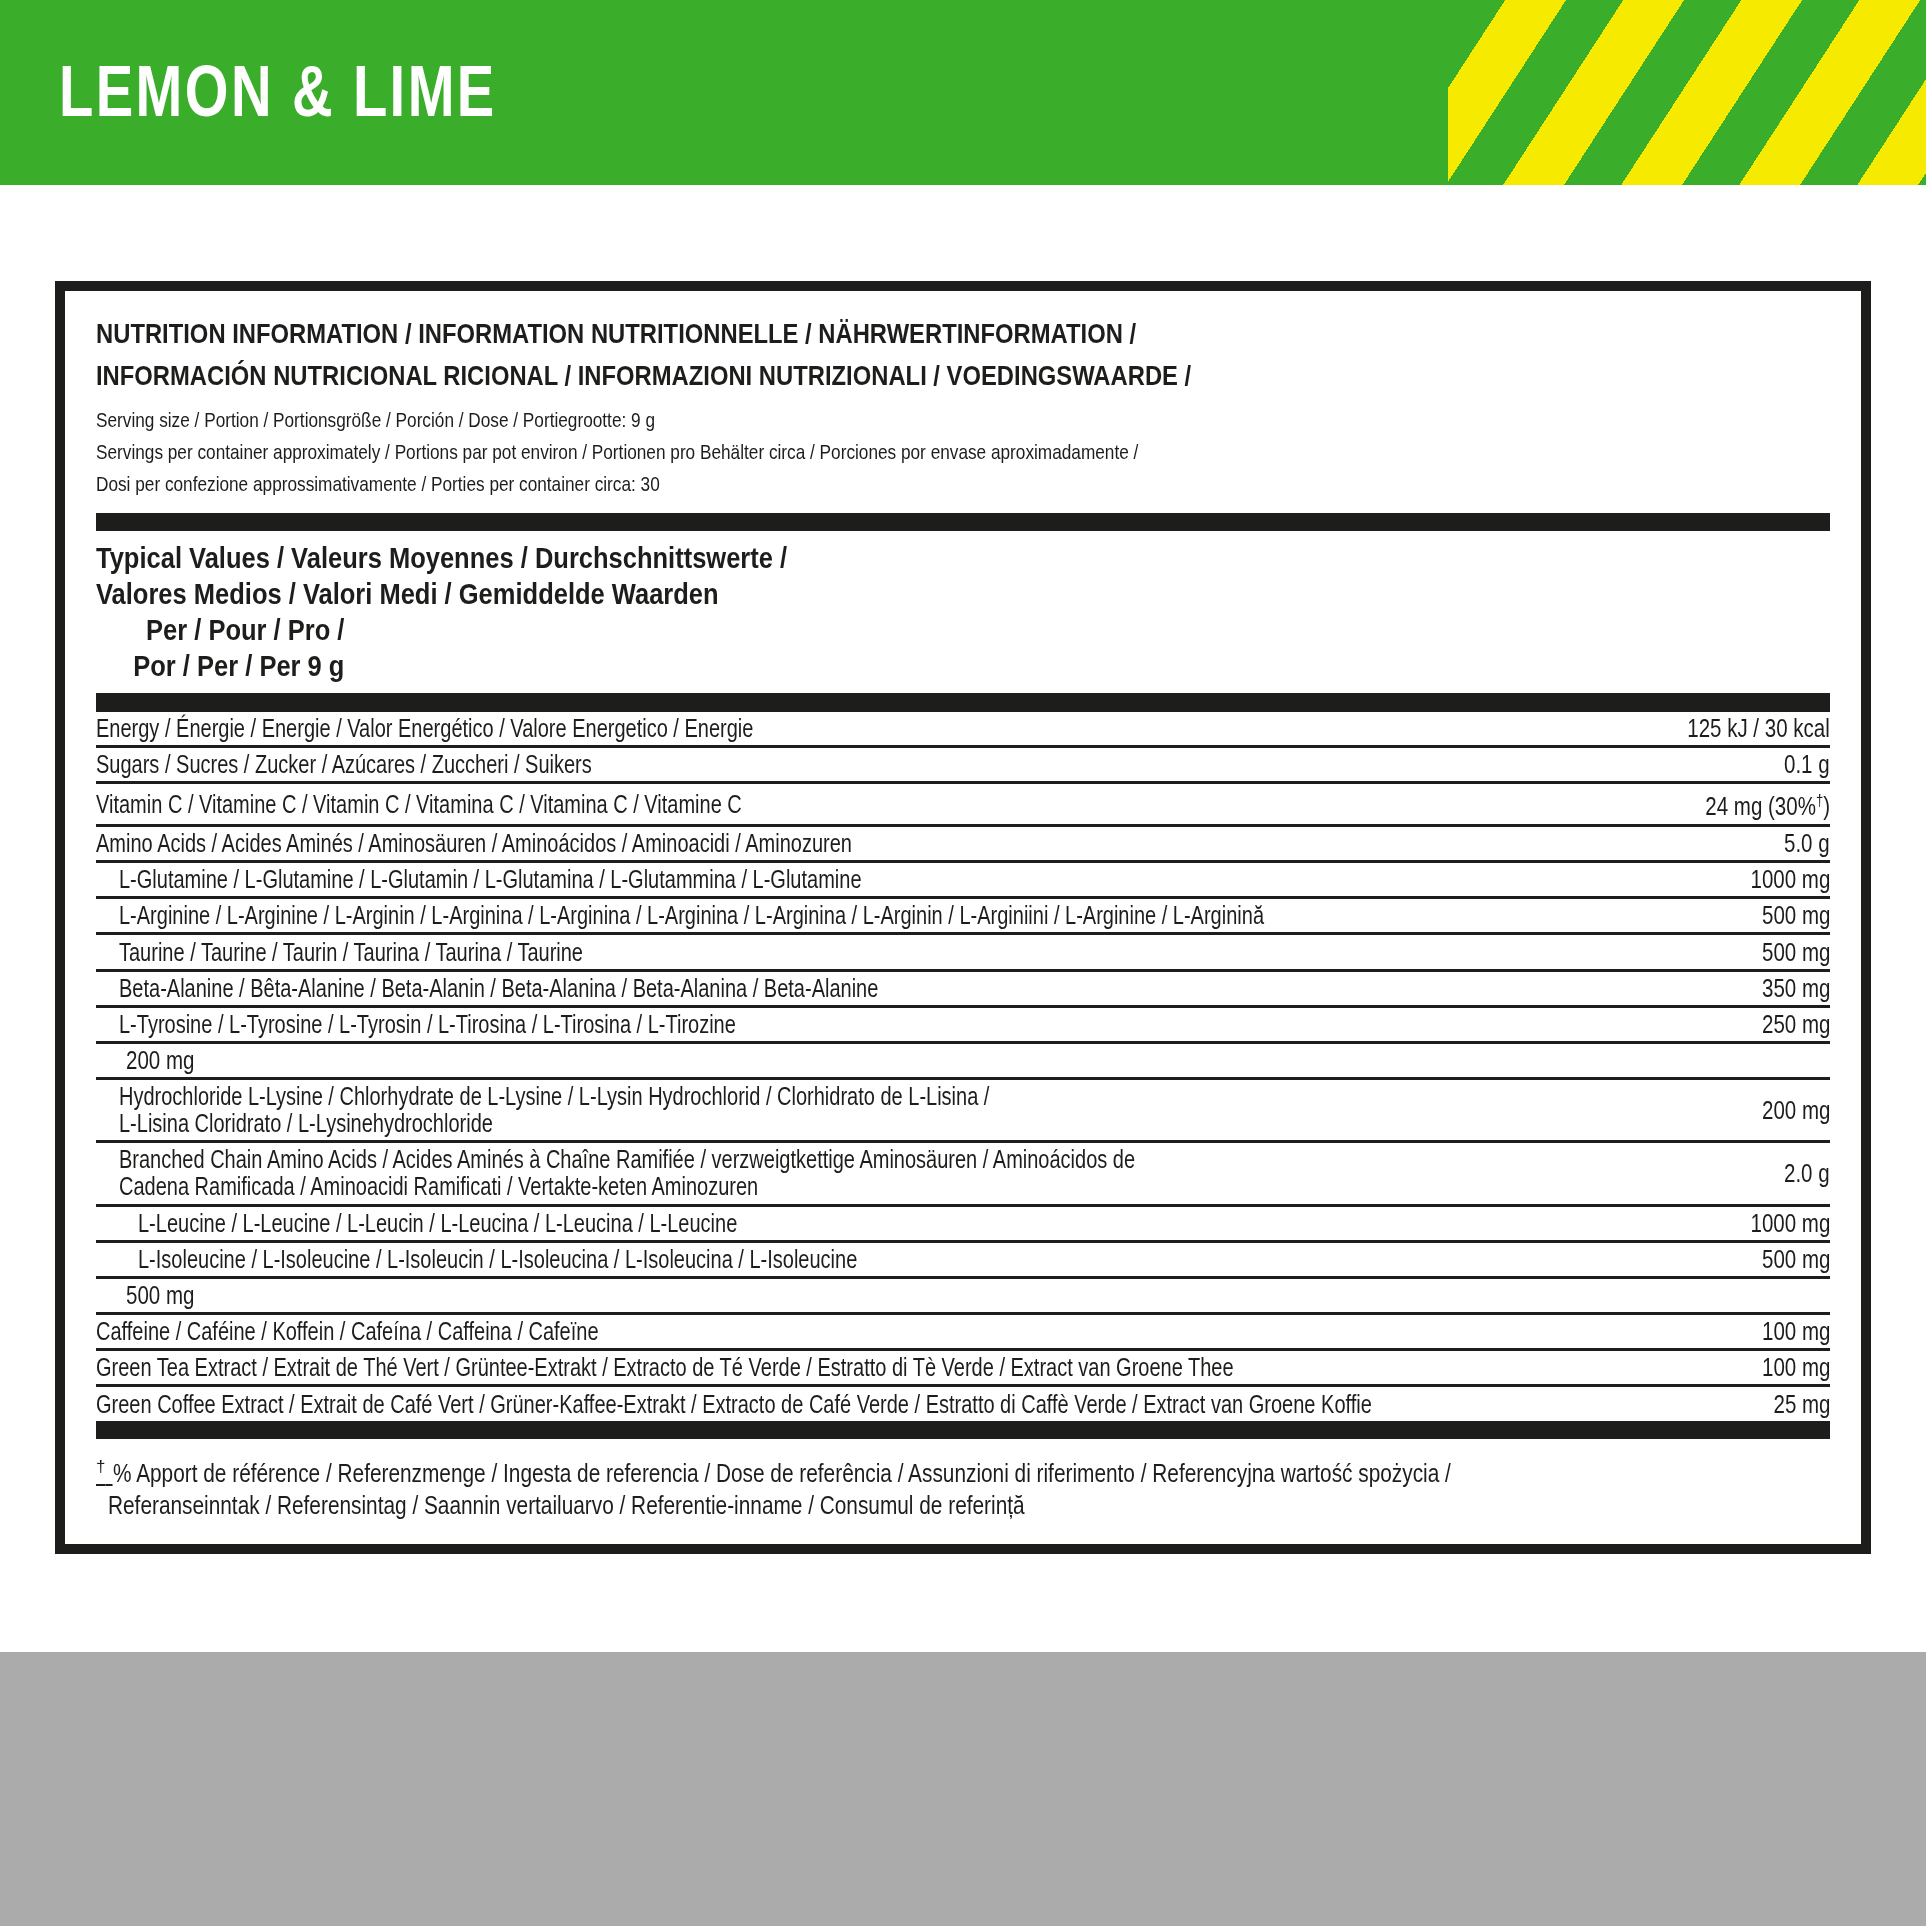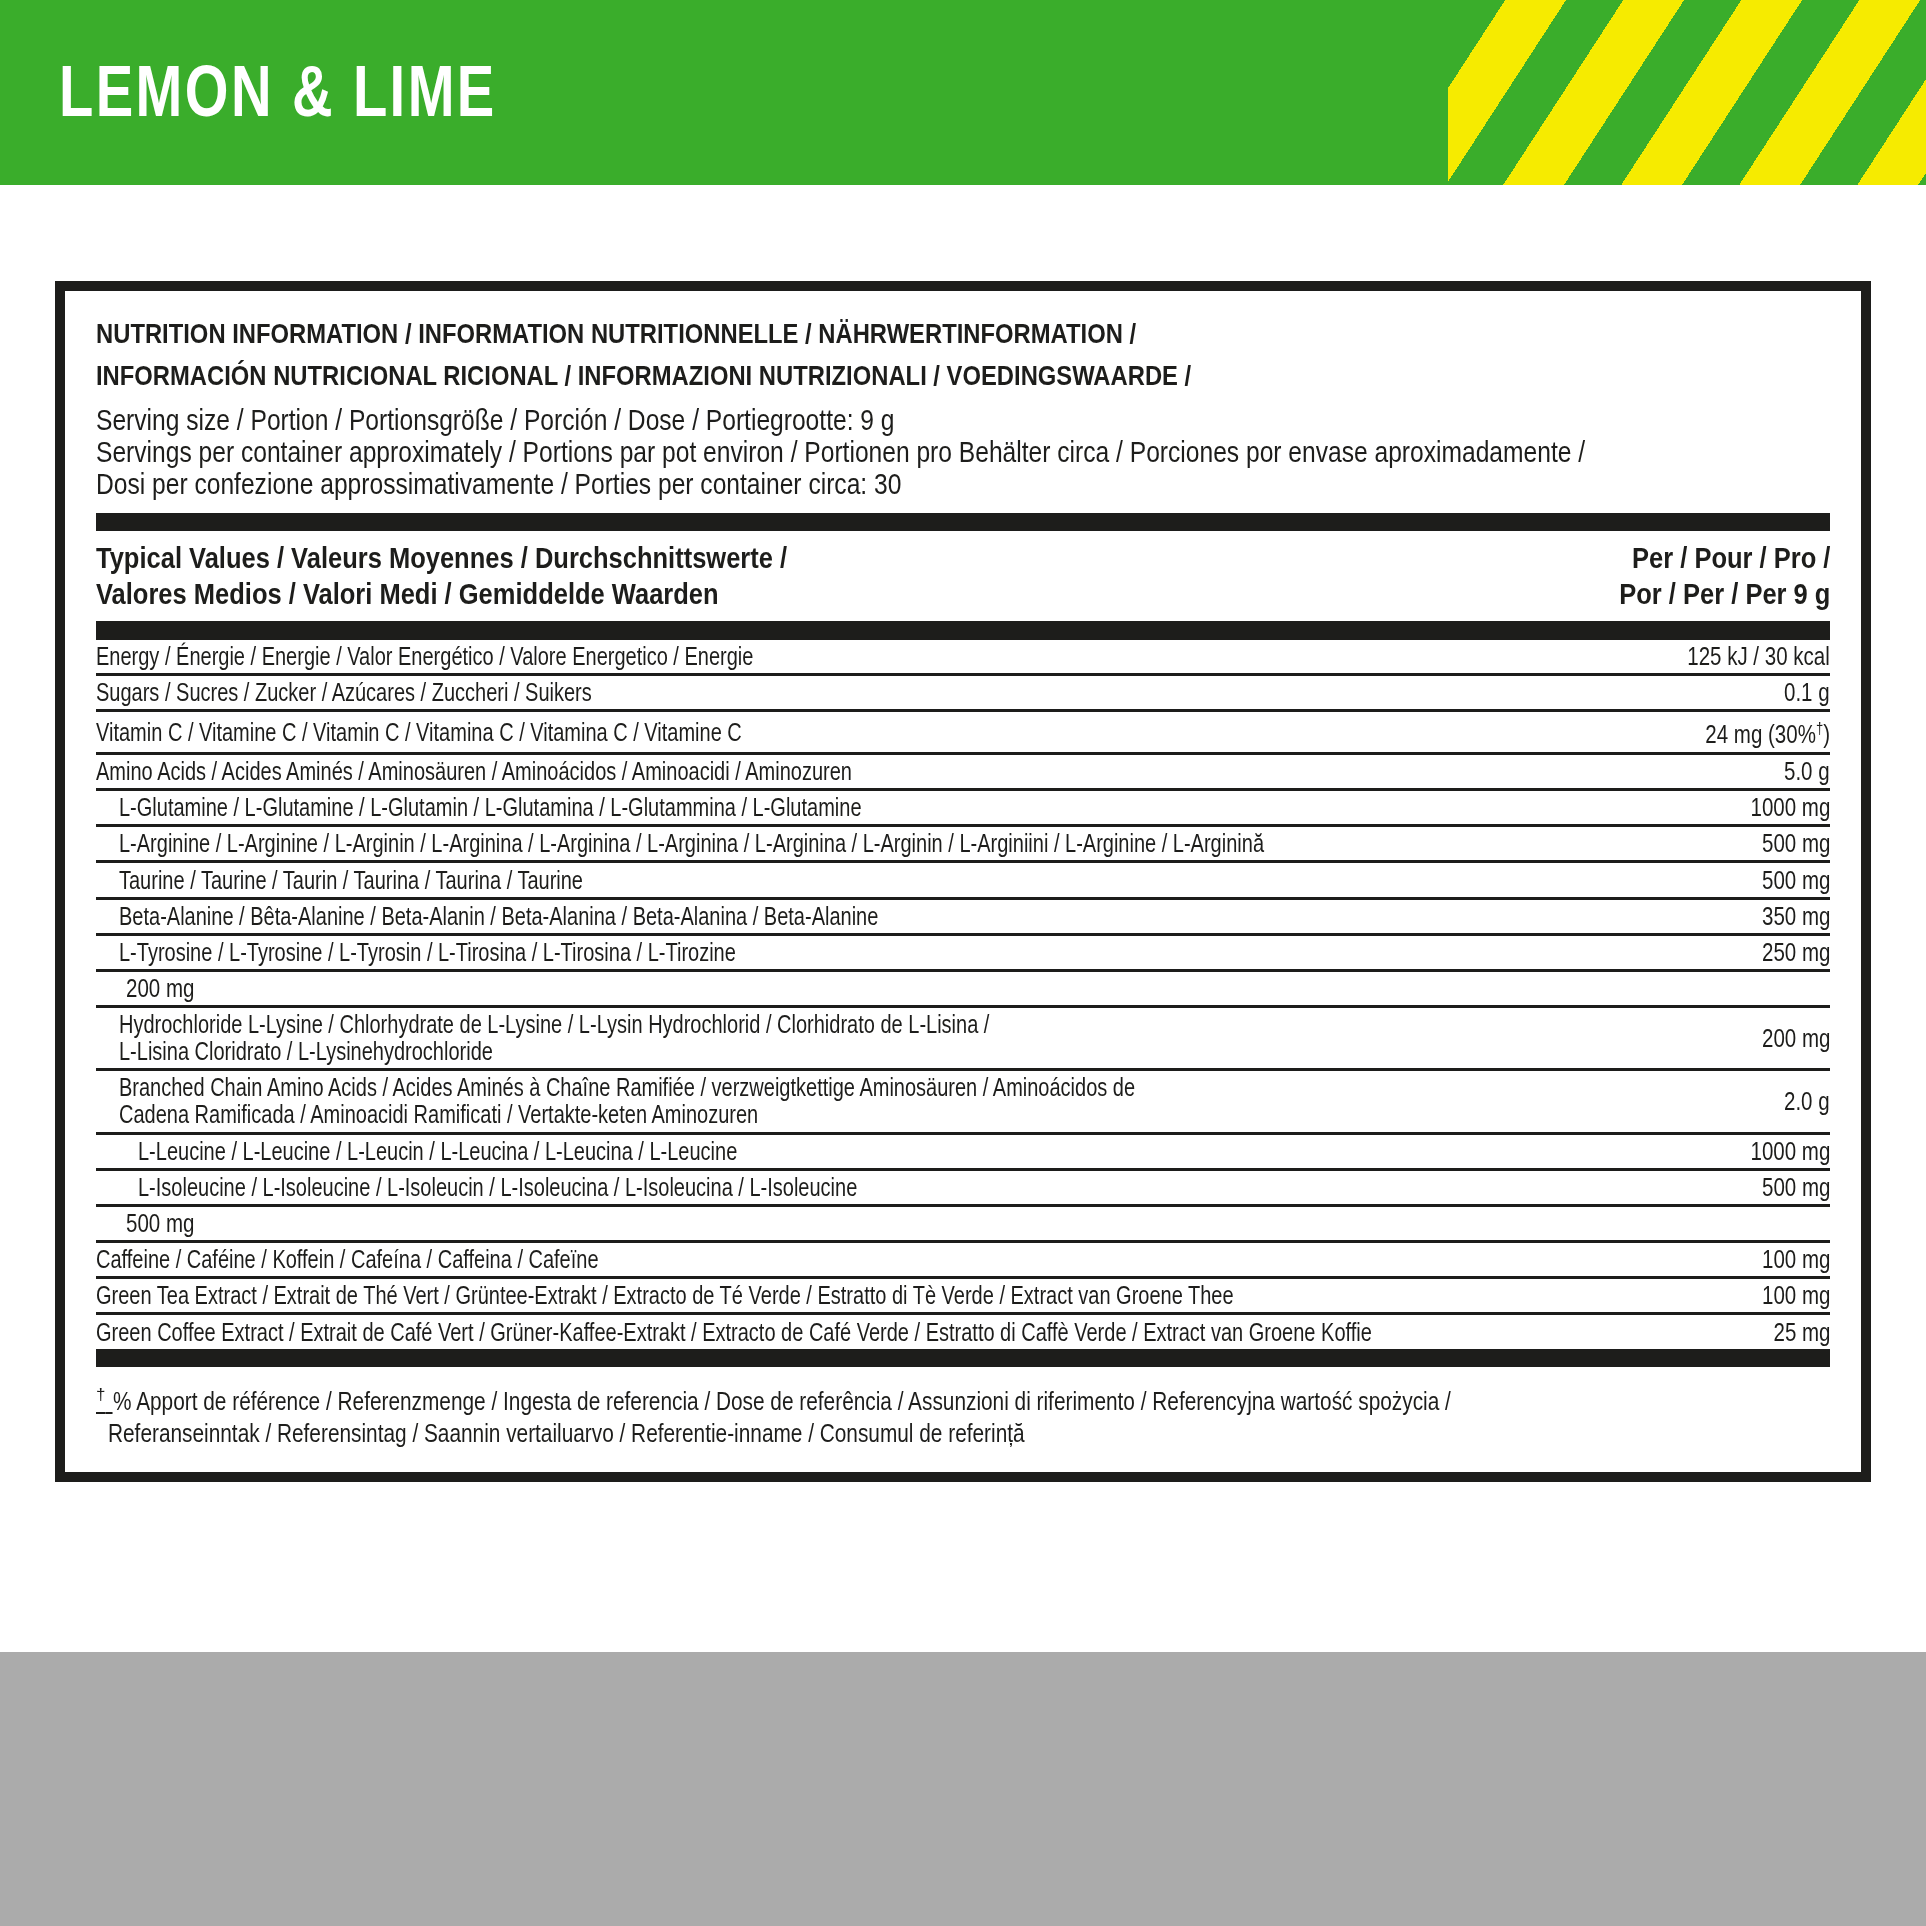--- a/index.html
+++ b/index.html
@@ -26,25 +26,25 @@
   }
   
   .panel{
     position:absolute;left:55px;right:55px;top:281px;background:#fff;
     border:10px solid var(--ink);padding:21.6px 31px 23px 31px;
   }
   .cond{display:inline-block;white-space:nowrap;transform:scaleX(.82);transform-origin:0 50%;}
   .condr{transform-origin:100% 50%;}
   .panel-title{font-weight:bold;font-size:28px;line-height:42px;}
   .panel-title .cond{transform:scaleX(.85);}
-  .serving{font-size:30px;line-height:32px;margin-top:7.7px;}
+  .serving{font-size:21px;line-height:32px;margin-top:7.7px;}
   .bar{height:18.5px;background:var(--ink);}
   .bar.after-serving{margin-top:12.3px;}
   .thead{display:flex;justify-content:space-between;align-items:flex-start;
-    font-weight:bold;font-size:30px;line-height:36px;margin:9.2px 0;}
+    font-weight:bold;font-size:30px;line-height:36px;margin:9.2px 0;flex-direction:column;}
   .thead .cond{transform:scaleX(.85);}
   .thead-right{text-align:right;}
   
   .rows .row{
     display:flex;align-items:center;justify-content:space-between;
     border-bottom:3.1px solid var(--ink);padding:3.1px 0;font-size:25px;line-height:27px;
   }
   .rows .row:last-child{border-bottom:none;}
   .rname{flex:1 1 0;min-width:0;}
   .rname .cond{transform:scaleX(.8);}

